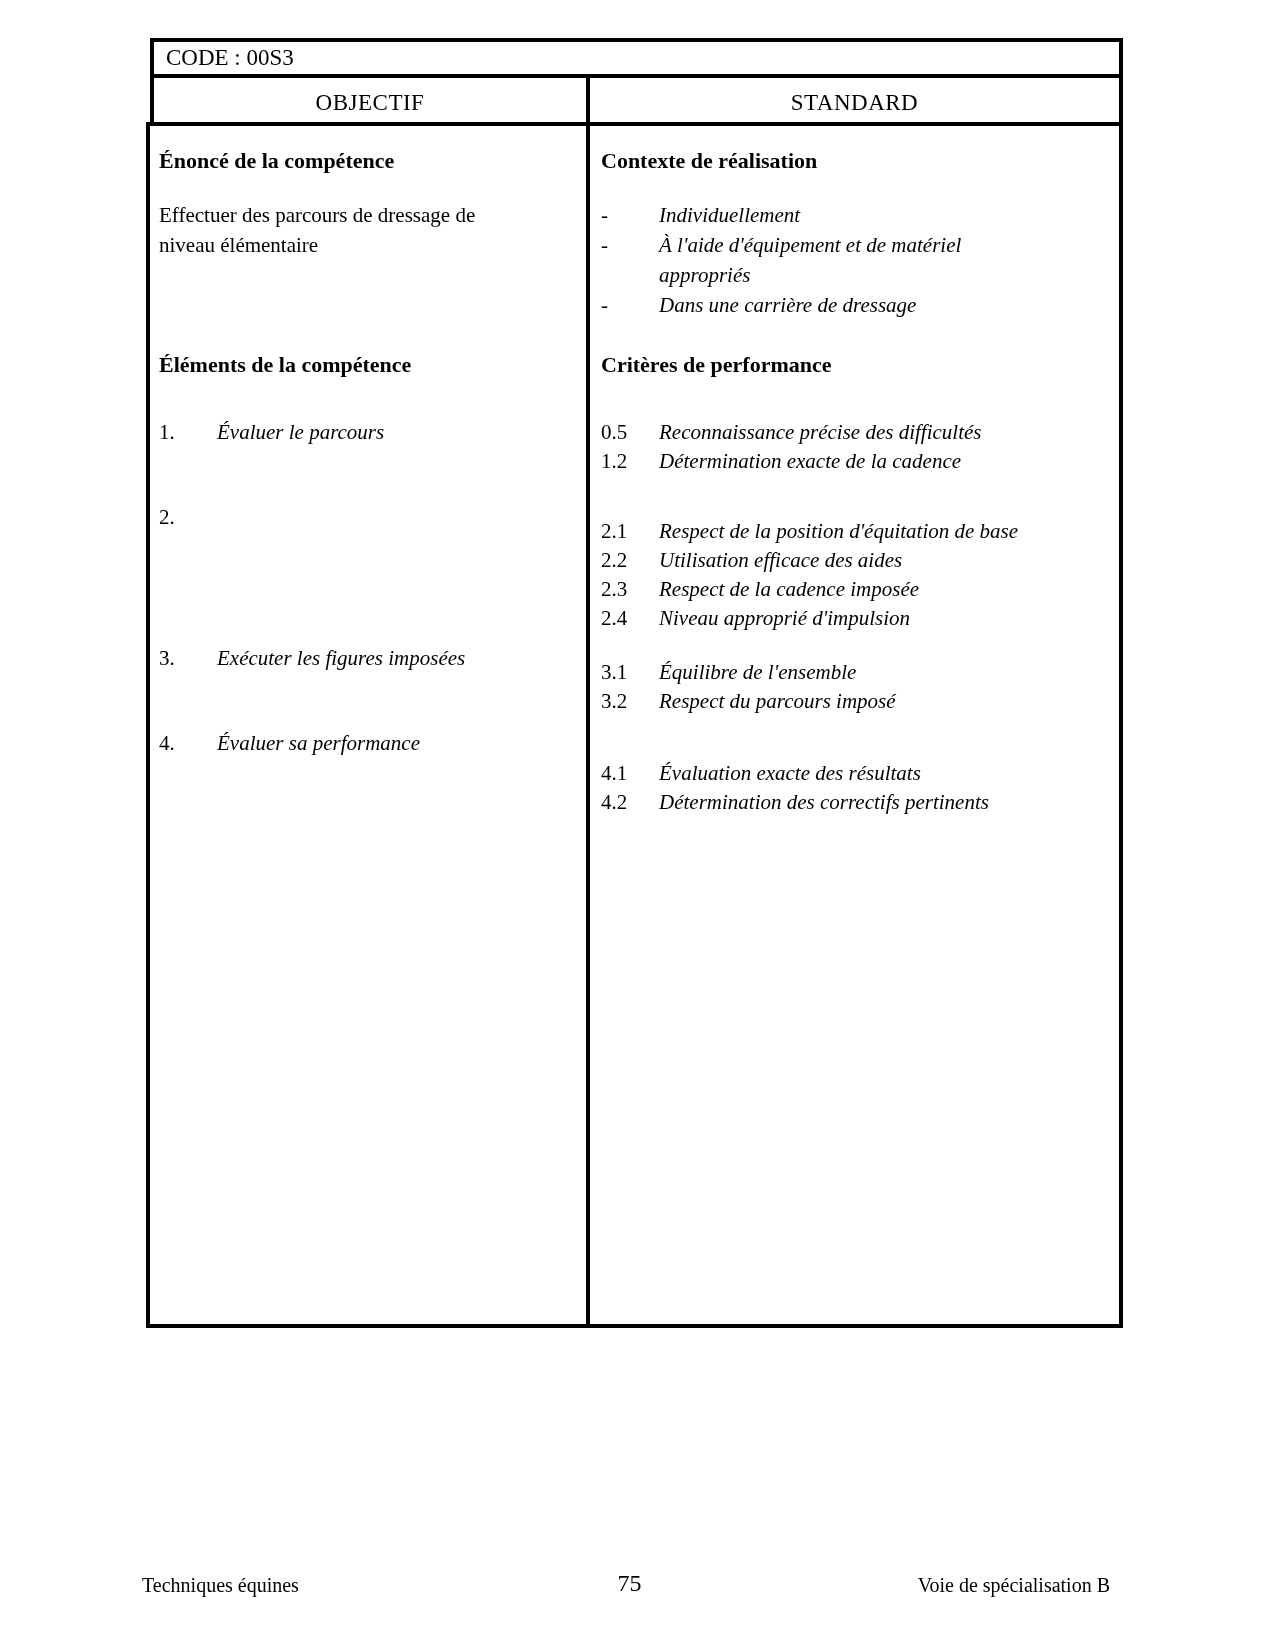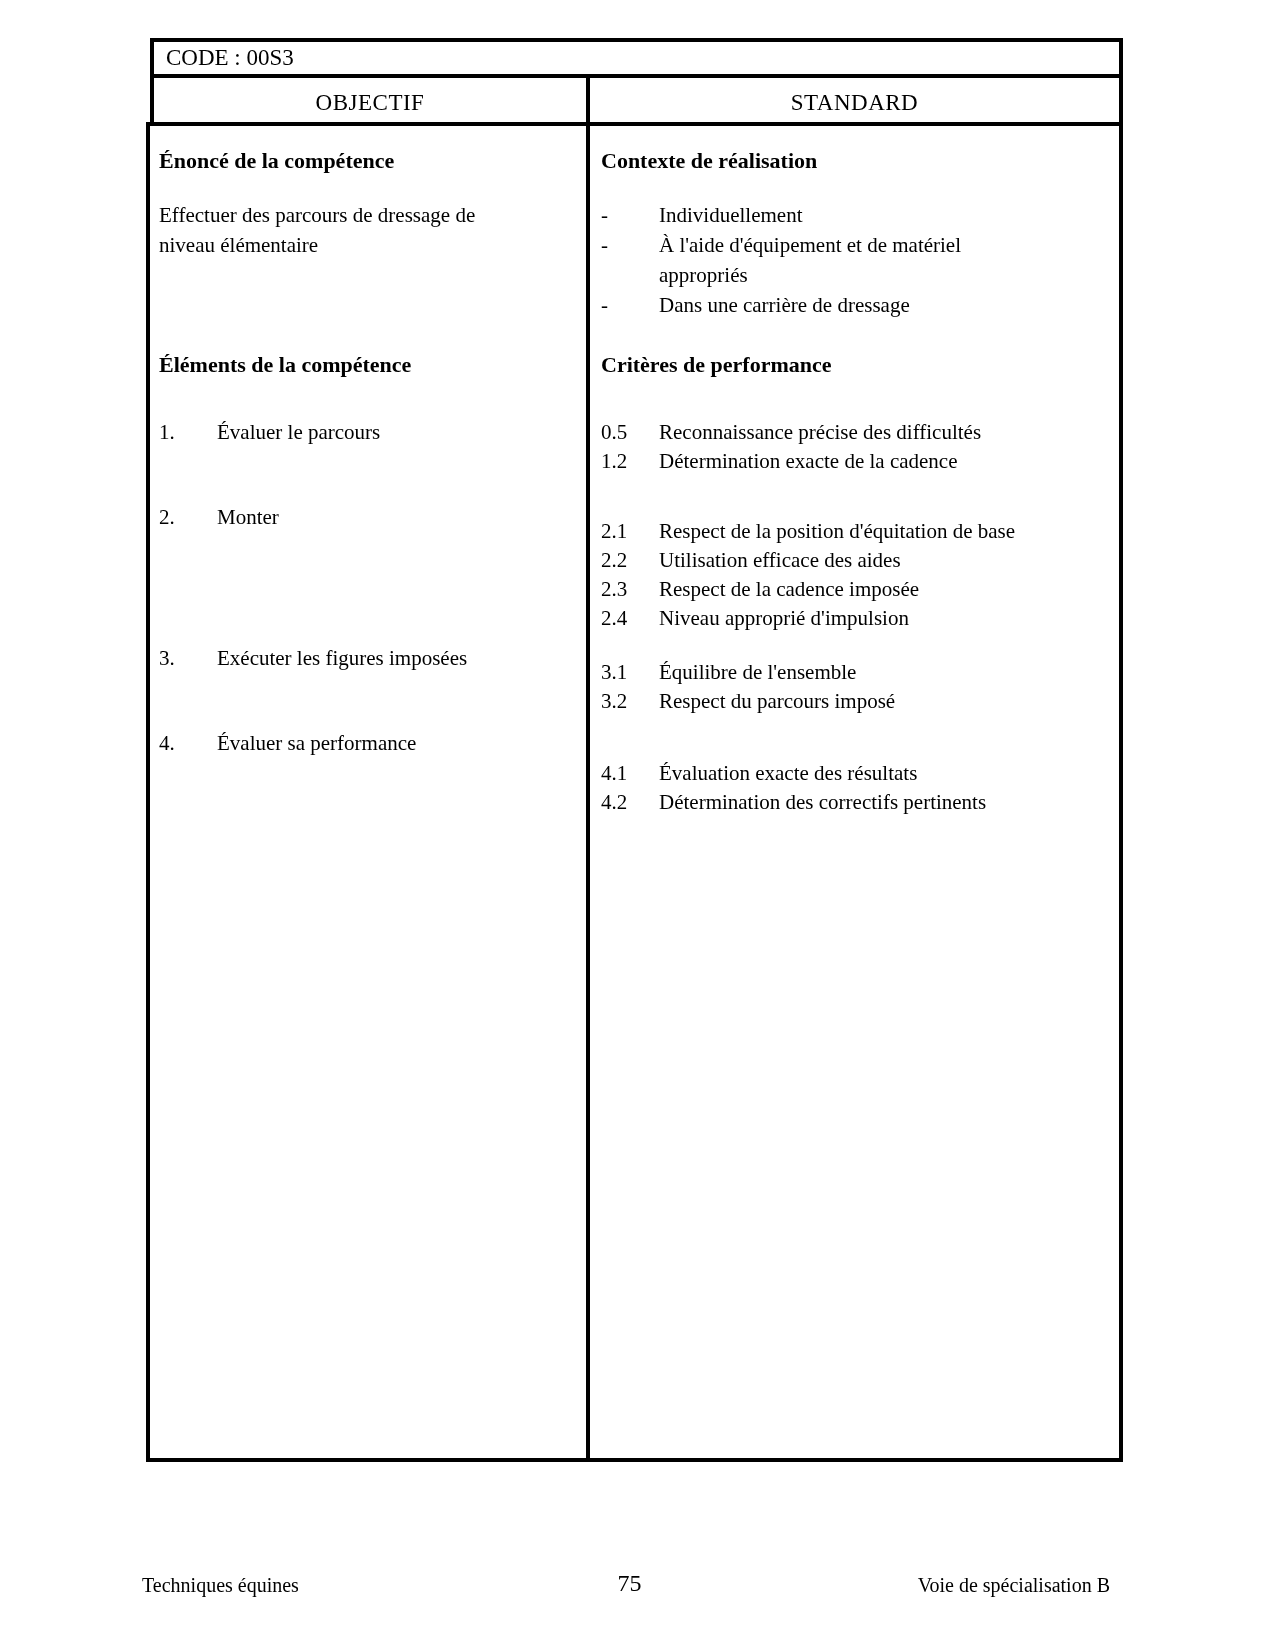--- a/index.html
+++ b/index.html
@@ -29,37 +29,37 @@
   .head-row { display: flex; height: 50px; }
   .head-cell {
     display: flex; align-items: center; justify-content: center;
     font-size: 23px; letter-spacing: 0.5px;
   }
   .head-obj { width: 436px; border-right: 4px solid #000; text-align: right; }
   .head-std { flex: 1; }
 
   
   .table-body {
-    position: absolute; left: 146px; top: 122px; width: 977px; height: 1340px;
+    position: absolute; left: 146px; top: 122px; width: 977px; height: 1206px;
     border: 4px solid #000;
     display: flex;
     background: #fff;
   }
   .body-left  { width: 440px; border-right: 4px solid #000; padding: 20px 6px 0 9px; }
   .body-right { flex: 1; padding: 20px 6px 0 11px; }
 
   .heading { font-weight: bold; font-size: 22px; line-height: 30px; margin: 0; }
   .statement { font-size: 21px; line-height: 30px; margin: 24px 0 0 0; white-space: pre-line; }
 
   .mt-elements-heading { margin-top: 90px; }
   .mt-criteria-heading { margin-top: 30px; }
 
   .li { display: flex; font-size: 21px; line-height: 29px; align-items: flex-start; }
   .li .num { width: 58px; flex: 0 0 58px; }
-  .li .txt { flex: 1; white-space: pre-line; }
+  .li .txt { flex: 1; white-space: pre-line; font-style: italic; }
 
   .ctx-list { margin-top: 24px; }
   .ctx-list .li { line-height: 30px; }
 
   .mt-g1 { margin-top: 38px; }
   .mt-g2 { margin-top: 41px; }
   .mt-g3 { margin-top: 25px; }
   .mt-g4 { margin-top: 43px; }
 
   .mt-el1 { margin-top: 38px; }
@@ -101,21 +101,20 @@
       <p class="statement">Effectuer des parcours de dressage de
 niveau élémentaire</p>
       <p class="heading mt-elements-heading">Éléments de la compétence</p>
 
       <div class="li mt-el1">
         <span class="num">1.</span>
         <span class="txt">Évaluer le parcours</span>
       </div>
       <div class="li mt-el2">
         <span class="num">2.</span>
-        <span class="txt">Monter</span>
       </div>
       <div class="li mt-el3">
         <span class="num">3.</span>
         <span class="txt">Exécuter les figures imposées</span>
       </div>
       <div class="li mt-el4">
         <span class="num">4.</span>
         <span class="txt">Évaluer sa performance</span>
       </div>
     </div>

